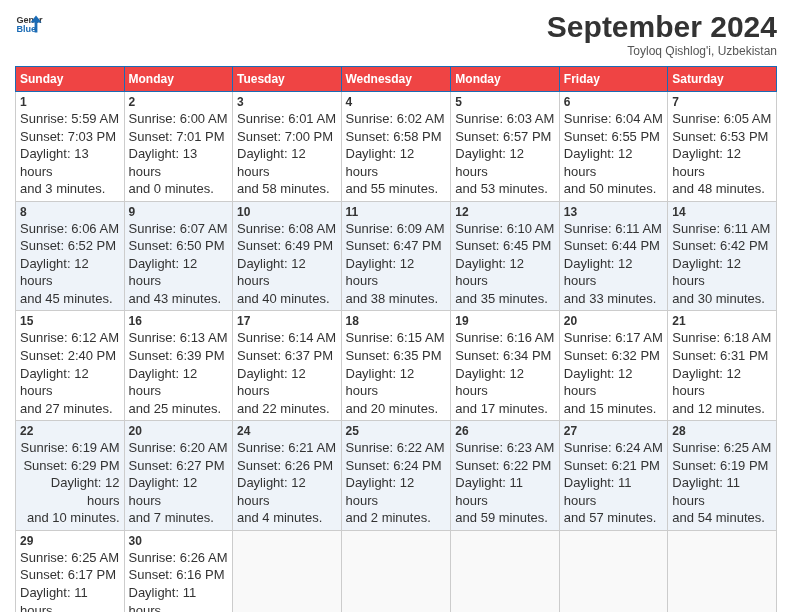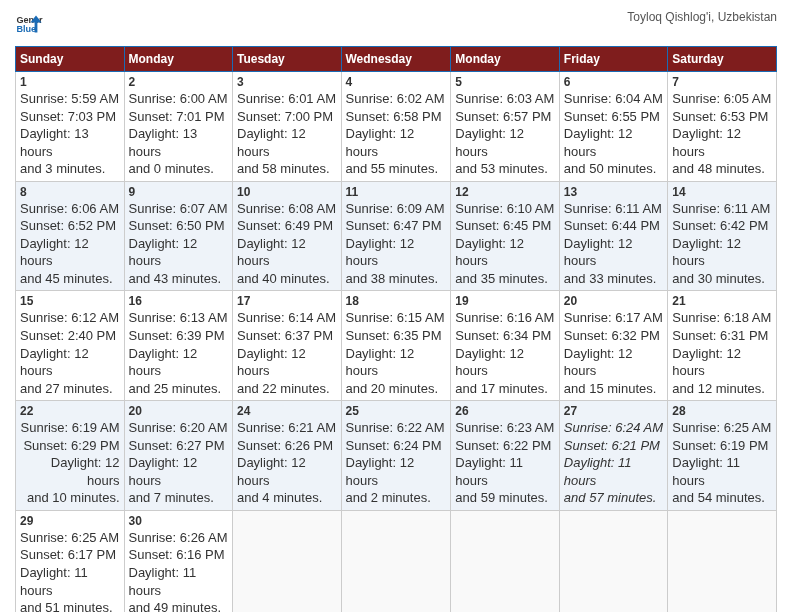--- a/index.html
+++ b/index.html
@@ -43,21 +43,21 @@
     .subtitle {
       font-size: 12px;
       color: #555;
     }
     .calendar {
       width: 100%;
       border-collapse: collapse;
       flex: 1;
     }
     .calendar th {
-      background: #7f1d1d;
+      background: #ef4444;
       color: #fff;
       font-size: 12px;
       font-weight: bold;
       padding: 5px 4px;
       text-align: left;
       border: 1px solid #1a6bb5;
     }
     .calendar td {
       vertical-align: top;
       border: 1px solid #ccc;
@@ -91,20 +91,21 @@
 <div class="page">
   <div class="header">
     <div class="logo">
       <svg class="logo-icon" viewBox="0 0 40 40" xmlns="http://www.w3.org/2000/svg">
         <text x="2" y="18" font-size="13" font-weight="bold" fill="#333">General</text>
         <text x="2" y="32" font-size="13" font-weight="bold" fill="#1a6bb5">Blue</text>
         <polygon points="30,8 38,18 32,18 32,32 28,32 28,18 22,18" fill="#1a6bb5"></polygon>
       </svg>
     </div>
     <div class="title-block">
+      <div class="month-title">September 2024</div>
       <div class="subtitle">Toyloq Qishlog'i, Uzbekistan</div>
     </div>
   </div>
 
   <table class="calendar">
     <thead>
       <tr id="weekday-header">
           <th>Sunday</th>
           <th>Monday</th>
           <th>Tuesday</th>
@@ -299,21 +300,21 @@
           </td>
           <td>
             <span class="day-num">26</span>
             <div class="day-info" style="white-space: pre-line;">Sunrise: 6:23 AM
 Sunset: 6:22 PM
 Daylight: 11 hours
 and 59 minutes.</div>
           </td>
           <td>
             <span class="day-num">27</span>
-            <div class="day-info" style="white-space: pre-line; font-style: italic;">Sunrise: 6:24 AM
+            <div class="day-info" style="white-space: pre-line;">Sunrise: 6:24 AM
 Sunset: 6:21 PM
 Daylight: 11 hours
 and 57 minutes.</div>
           </td>
           <td>
             <span class="day-num">28</span>
             <div class="day-info" style="white-space: pre-line;">Sunrise: 6:25 AM
 Sunset: 6:19 PM
 Daylight: 11 hours
 and 54 minutes.</div>

